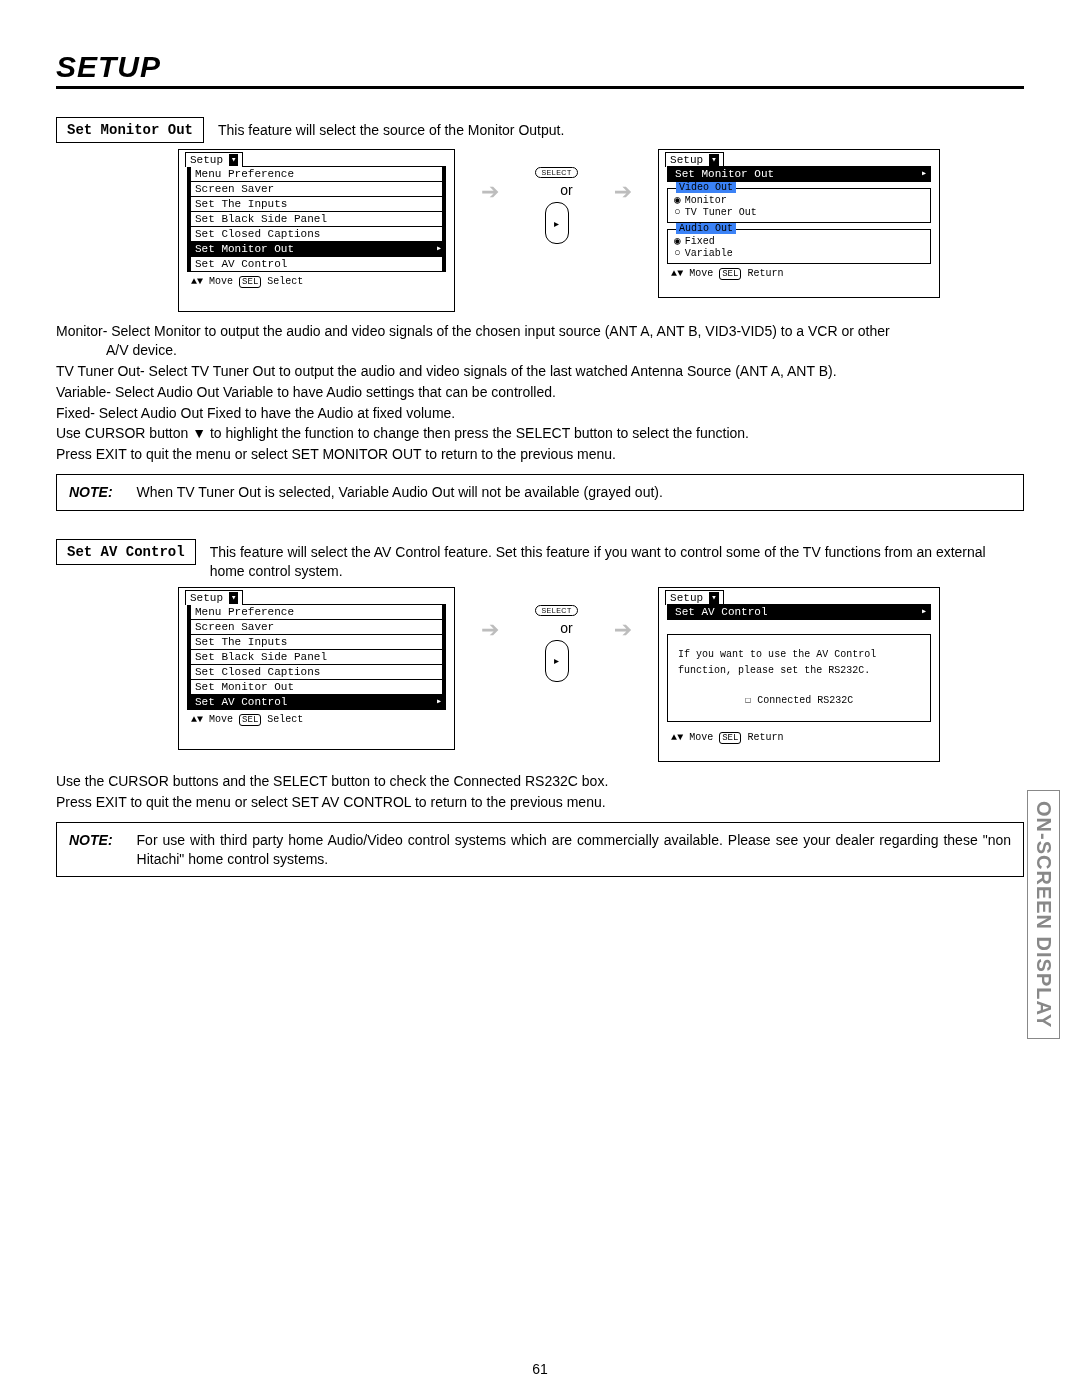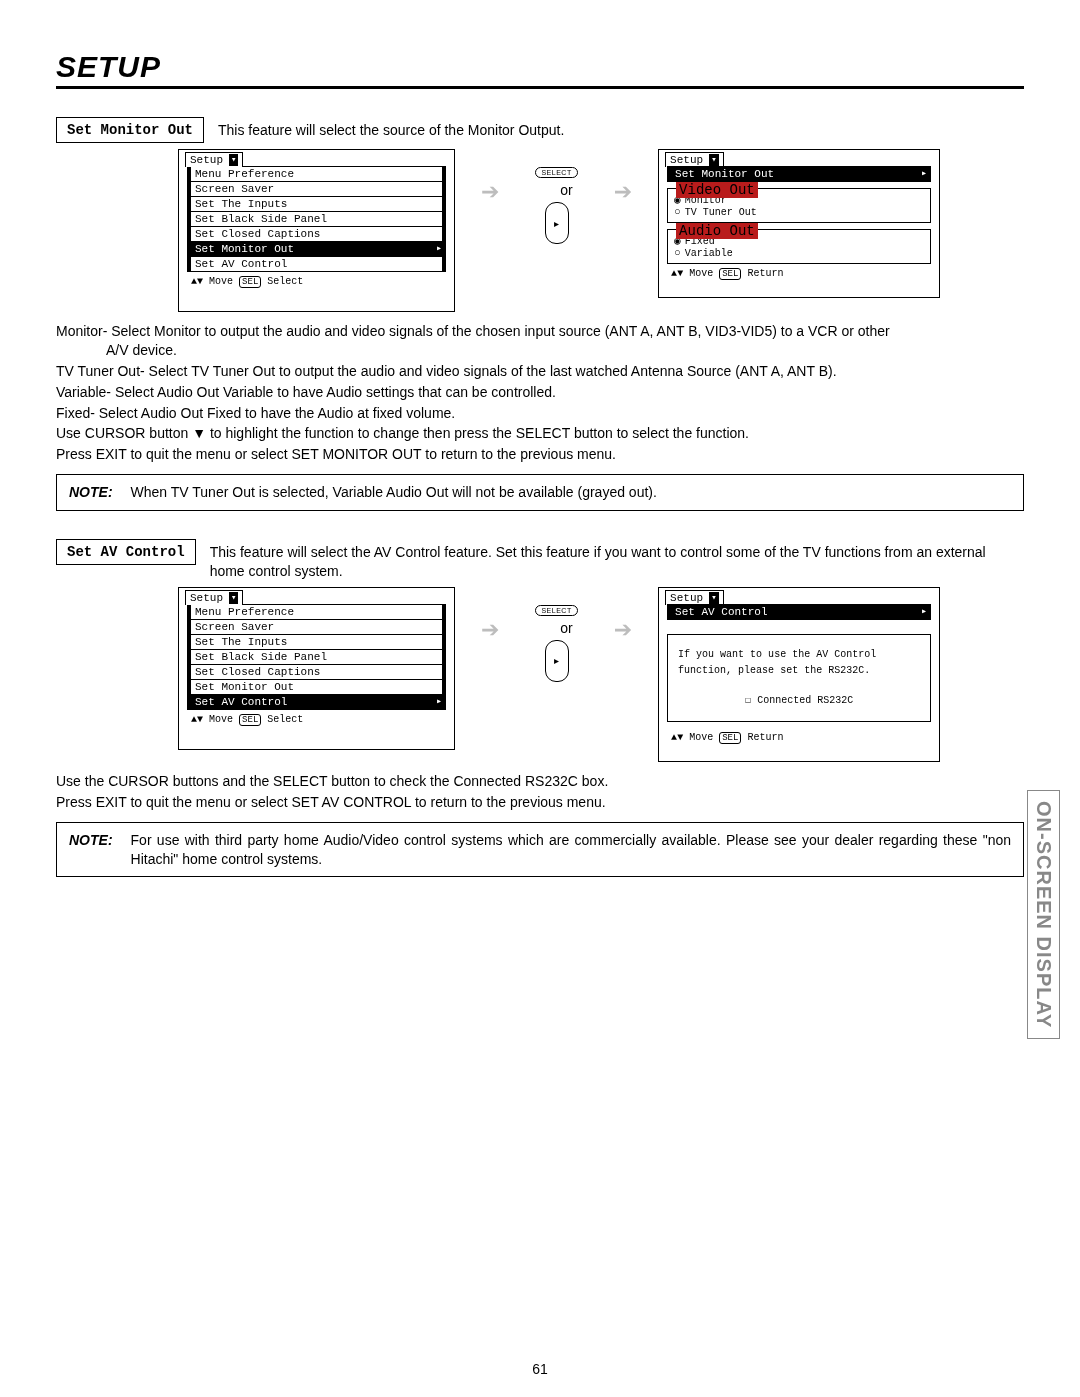--- a/index.html
+++ b/index.html
@@ -121,23 +121,23 @@
     border: 1px solid #000;
     margin: 6px 8px 4px 8px;
     position: relative;
     padding: 4px 6px 4px 6px;
     font-size: 10px;
   }
   .fieldset-box .legend {
     position: absolute;
     top: -7px;
     left: 8px;
-    background: #b91c1c;
+    background: #3b82f6;
     padding: 0 3px;
-    font-size: 14px;
+    font-size: 10px;
   }
   .radio { margin-right: 4px; font-size: 11px; }
   .msg-box {
     border: 1px solid #000;
     margin: 14px 8px 10px 8px;
     padding: 12px 10px;
     font-size: 10px;
     line-height: 1.6;
     text-align: left;
   }
@@ -178,21 +178,21 @@
     margin: 2px 0;
   }
   .body-text .indent { margin-left: 50px; display: block; }
   .subsection { margin-top: 2px; }
   .note-box {
     border: 1.5px solid #000;
     padding: 8px 12px 8px 12px;
     margin: 10px 0 28px 0;
     display: flex;
     align-items: flex-start;
-    gap: 18px;
+    gap: 24px;
     font-size: 14px;
     line-height: 1.35;
   }
   .note-label {
     font-style: italic;
     font-weight: bold;
   }
   .note-label::after { content: ":"; }
   .note-box .note-content { text-align: justify; flex: 1; }
   .side-tab {

